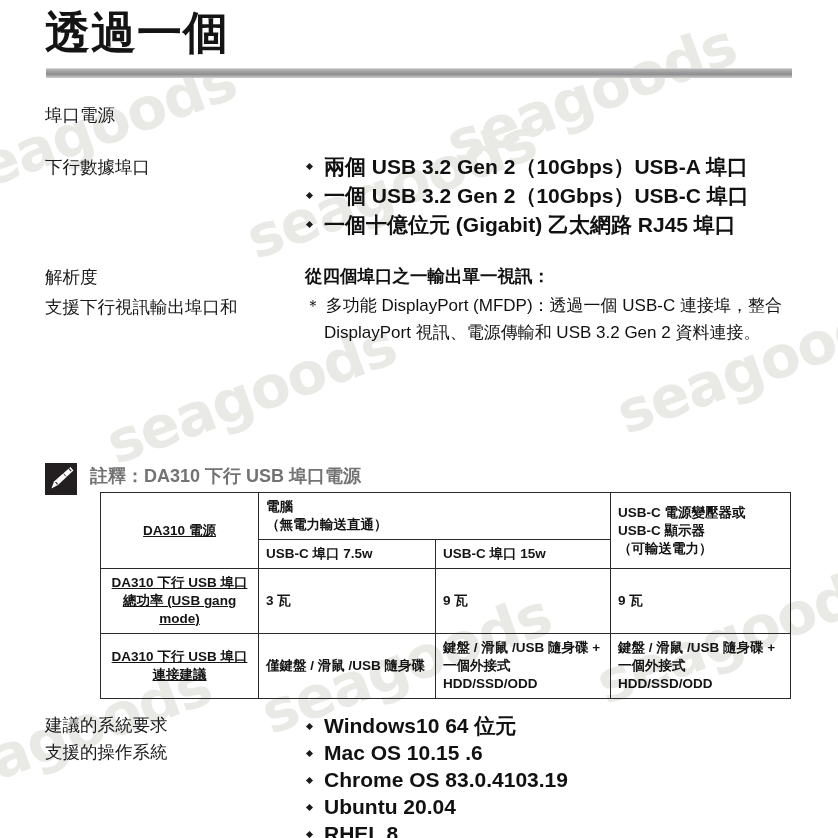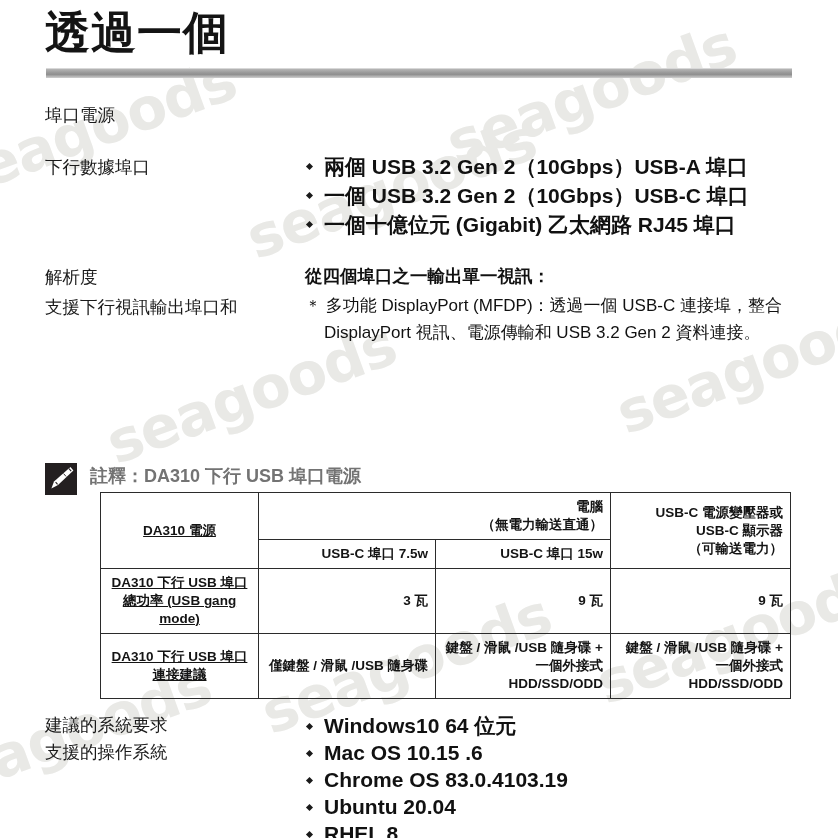--- a/index.html
+++ b/index.html
@@ -166,21 +166,21 @@
     color: #141414;
     background: transparent;
   }
   #power-table td {
     border: 1.6px solid #2b2b2b;
     padding: 5px 7px;
     vertical-align: middle;
     line-height: 18px;
     background: transparent;
   }
-  #power-table td.ctr { text-align: right; }
+  #power-table td.ctr { text-align: left; }
   #power-table td.lft { text-align: center; text-decoration: underline; }
   .col1 { width: 158px; }
   .col2 { width: 177px; }
   .col3 { width: 175px; }
   .col4 { width: 180px; }
 
   
   #sys-req {
     position: absolute;
     left: 45px;

